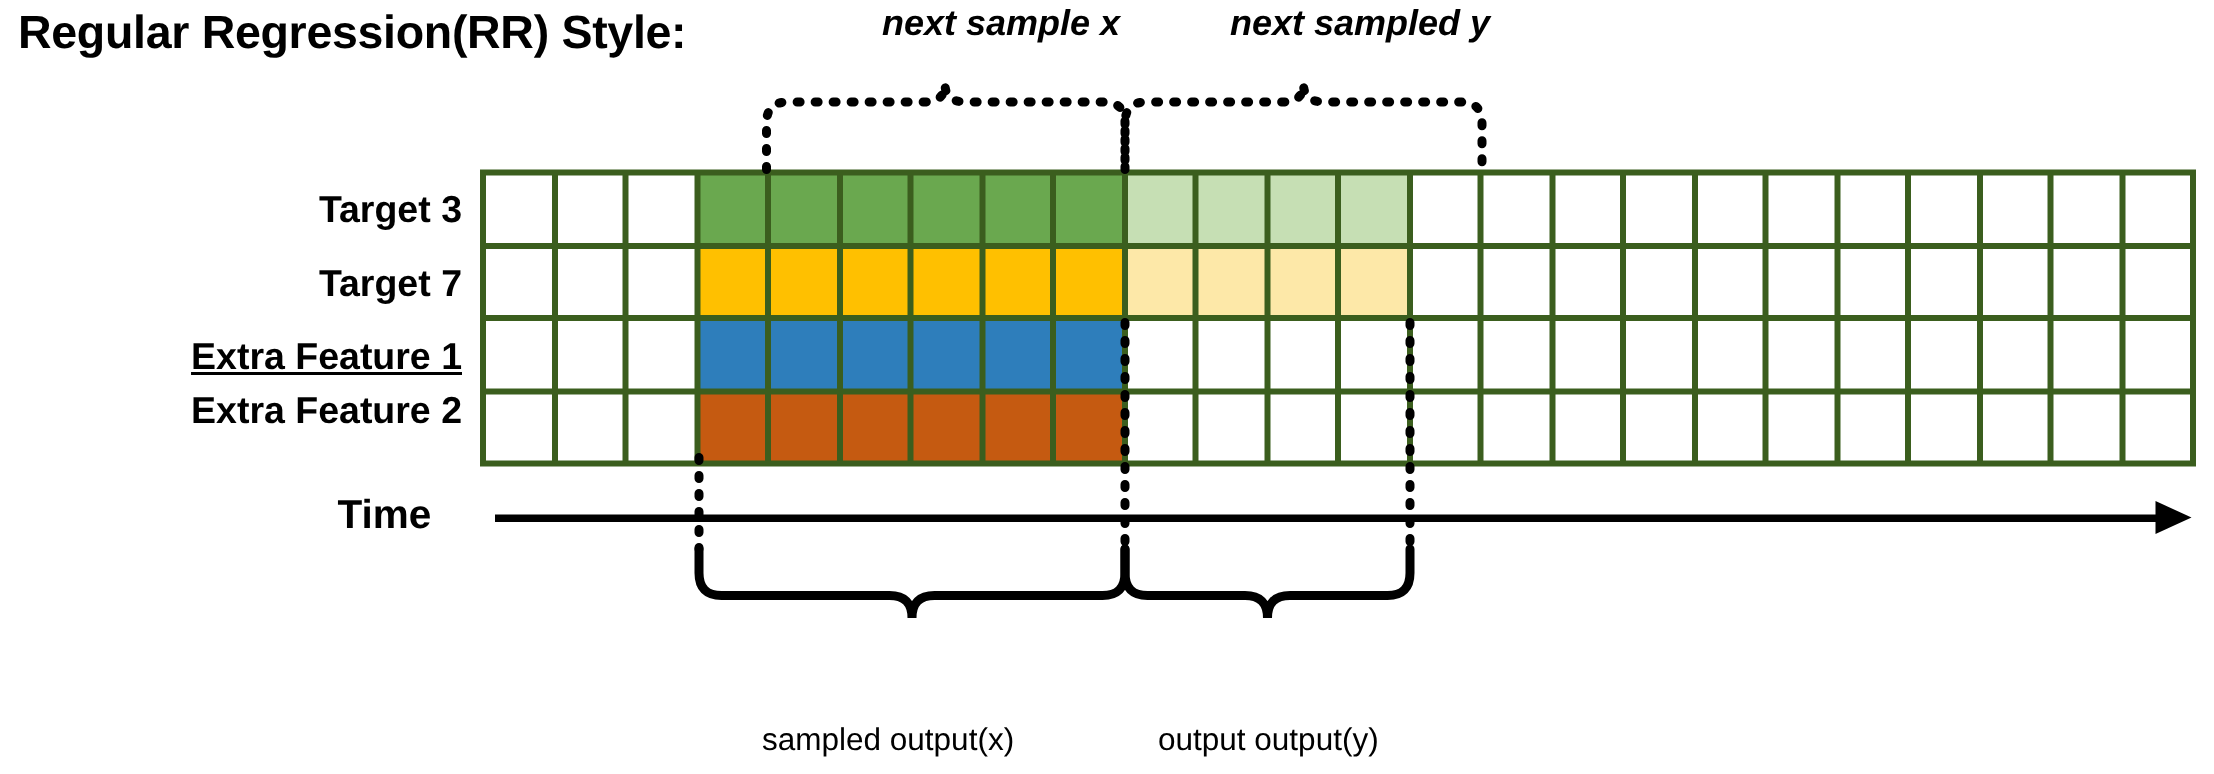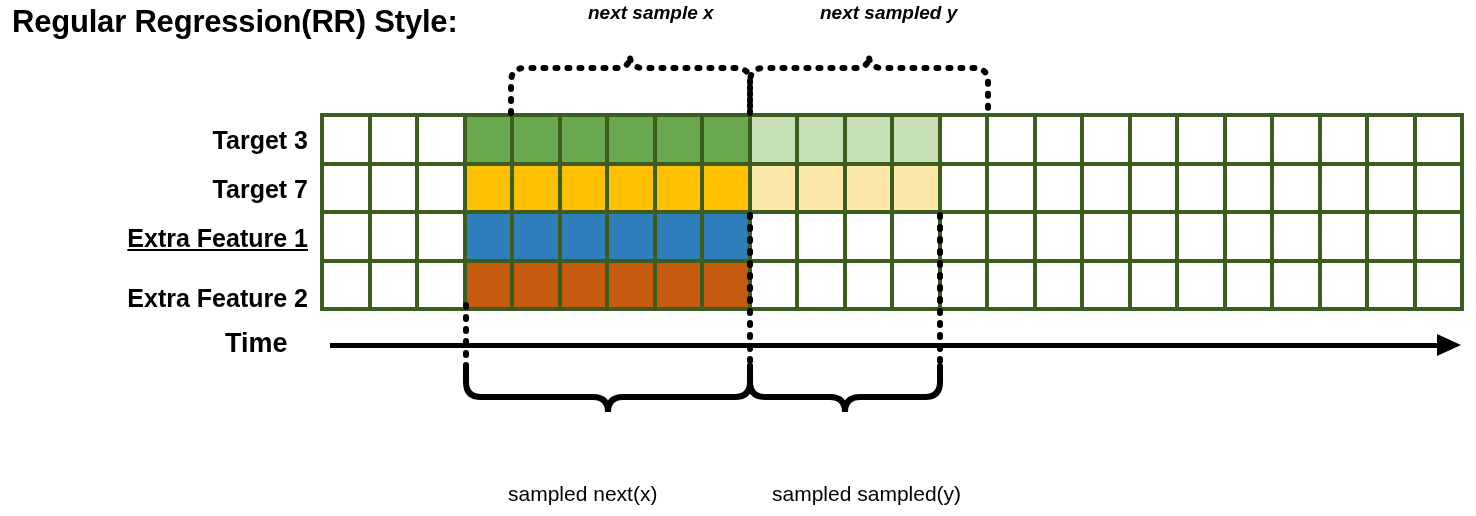--- a/index.html
+++ b/index.html
@@ -29,37 +29,37 @@
   #axis{left:330px;top:343px;width:1110px;height:5px;background:#000;}
   #arrowhead{left:1437px;top:334px;width:0;height:0;
              border-top:11px solid transparent;border-bottom:11px solid transparent;
              border-left:24px solid #000;}
 
   
   svg.overlay{position:absolute;left:0;top:0;width:1476px;height:516px;
               pointer-events:none;overflow:visible;}
 
   
-  .toplab{font-size:19px;font-style:italic;font-weight:600;white-space:nowrap;}
+  .toplab{font-size:24px;font-style:italic;font-weight:600;white-space:nowrap;}
   #lab-x{left:588px;top:2px;}
   #lab-y{left:820px;top:2px;}
 
   .botblock{font-size:21px;line-height:1.33;white-space:pre;}
   #blk-in{left:508px;top:424px;}
   #blk-out{left:772px;top:424px;}
 </style>
 </head>
 <body>
 
 <div class="abs" id="title">Regular Regression(RR) Style:</div>
 
 <div class="abs rowlabel" style="top:128px;">Target 3</div>
 <div class="abs rowlabel" style="top:177px;">Target 7</div>
 <div class="abs rowlabel" style="top:226px;text-decoration:underline;">Extra Feature 1</div>
-<div class="abs rowlabel" style="top:286px;">Extra Feature 2</div>
+<div class="abs rowlabel" style="top:262px;">Extra Feature 2</div>
 
 <div class="abs" id="grid" style="background: rgb(59, 94, 30); grid-template-columns: repeat(24, 1fr);">
     <div class="cell" style="background: rgb(255, 255, 255);"></div>
     <div class="cell" style="background: rgb(255, 255, 255);"></div>
     <div class="cell" style="background: rgb(255, 255, 255);"></div>
     <div class="cell" style="background: rgb(106, 168, 79);"></div>
     <div class="cell" style="background: rgb(106, 168, 79);"></div>
     <div class="cell" style="background: rgb(106, 168, 79);"></div>
     <div class="cell" style="background: rgb(106, 168, 79);"></div>
     <div class="cell" style="background: rgb(106, 168, 79);"></div>
@@ -169,21 +169,21 @@
 
   <path fill="none" stroke="#000" stroke-width="6" stroke-linecap="round" d="M 466,366 L 466,382 Q 466,397 481,397 L 593,397 Q 608,397 608,412 Q 608,397 623,397 L 735,397 Q 750,397 750,382 L 750,366"></path>
 
   <path fill="none" stroke="#000" stroke-width="6" stroke-linecap="round" d="M 750,366 L 750,382 Q 750,397 765,397 L 830,397 Q 845,397 845,412 Q 845,397 860,397 L 925,397 Q 940,397 940,382 L 940,366"></path>
 </svg>
 
 <div class="abs toplab" id="lab-x">next sample x</div>
 <div class="abs toplab" id="lab-y">next sampled y</div>
 
 <div class="abs botblock" id="blk-in">
-  <div>sampled next(x)</div>
+  <div>sampled output(x)</div>
   
   
 </div>
 <div class="abs botblock" id="blk-out">
-  <div>sampled sampled(y)</div>
+  <div>output output(y)</div>
   
   
 </div>
 
 </body></html>

